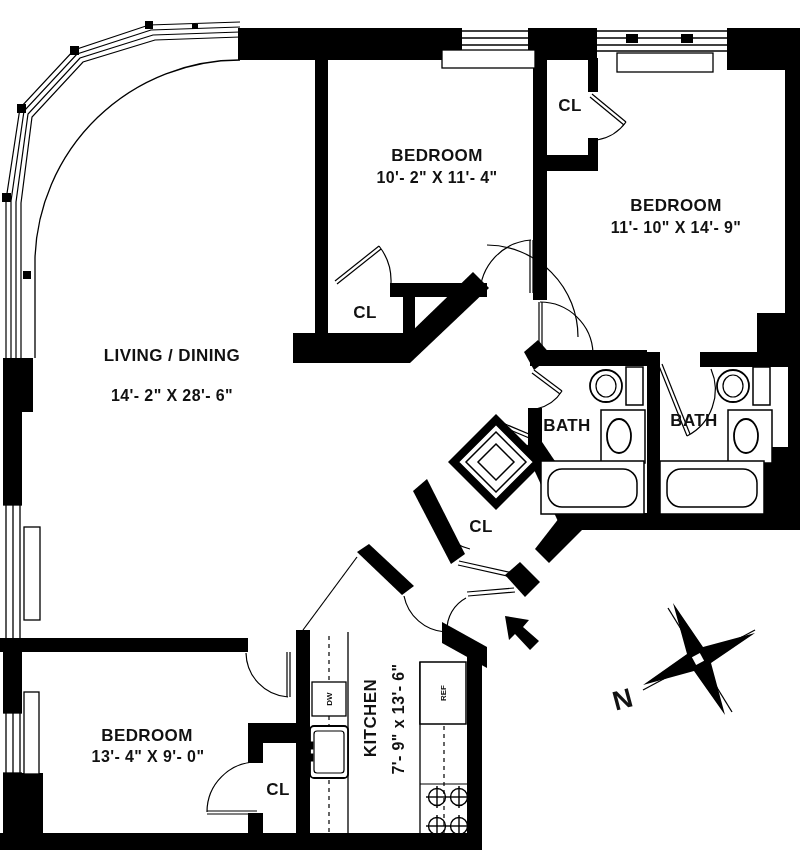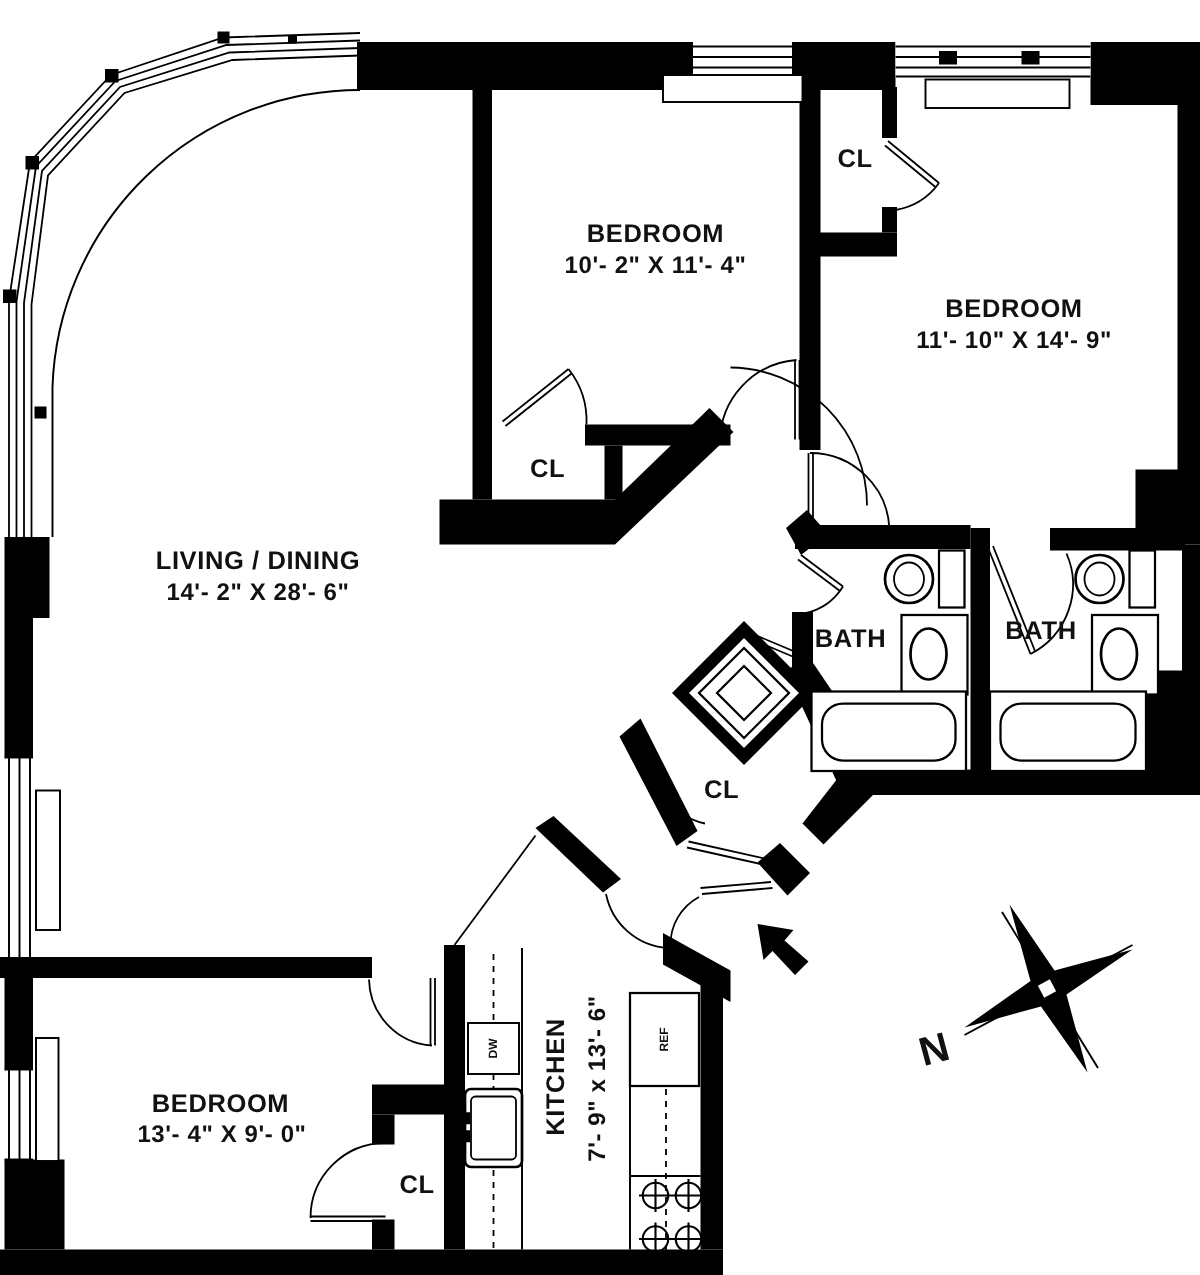--- a/index.html
+++ b/index.html
@@ -227,21 +227,21 @@
   <polygon points="505,616 529,620 523,627 539,641 530,650 515,634 509,640" fill="#000"></polygon>
 
   <g>
     <line x1="668" y1="608" x2="732" y2="712" stroke="#000" stroke-width="1.3"></line>
     <line x1="643" y1="690" x2="755" y2="630" stroke="#000" stroke-width="1.3"></line>
     <polygon points="673,603 703,647 755,633 711,663 725,715 694,671 643,685 687,654" fill="#000"></polygon>
     <rect x="-4.5" y="-4.5" width="9" height="9" fill="#fff" transform="translate(698,659) rotate(-28)"></rect>
   </g>
 </svg>
 
-  <div class="lbl" style="left:172px;top:374px;">LIVING / DINING</div>
+  <div class="lbl" style="left:172px;top:356px;">LIVING / DINING</div>
   <div class="lbl dim" style="left:172px;top:396px;">14'- 2" X 28'- 6"</div>
 
   <div class="lbl" style="left:437px;top:156px;">BEDROOM</div>
   <div class="lbl dim" style="left:437px;top:178px;">10'- 2" X 11'- 4"</div>
 
   <div class="lbl" style="left:676px;top:206px;">BEDROOM</div>
   <div class="lbl dim" style="left:676px;top:228px;">11'- 10" X 14'- 9"</div>
 
   <div class="lbl" style="left:147px;top:736px;">BEDROOM</div>
   <div class="lbl dim" style="left:148px;top:757px;">13'- 4" X 9'- 0"</div>

